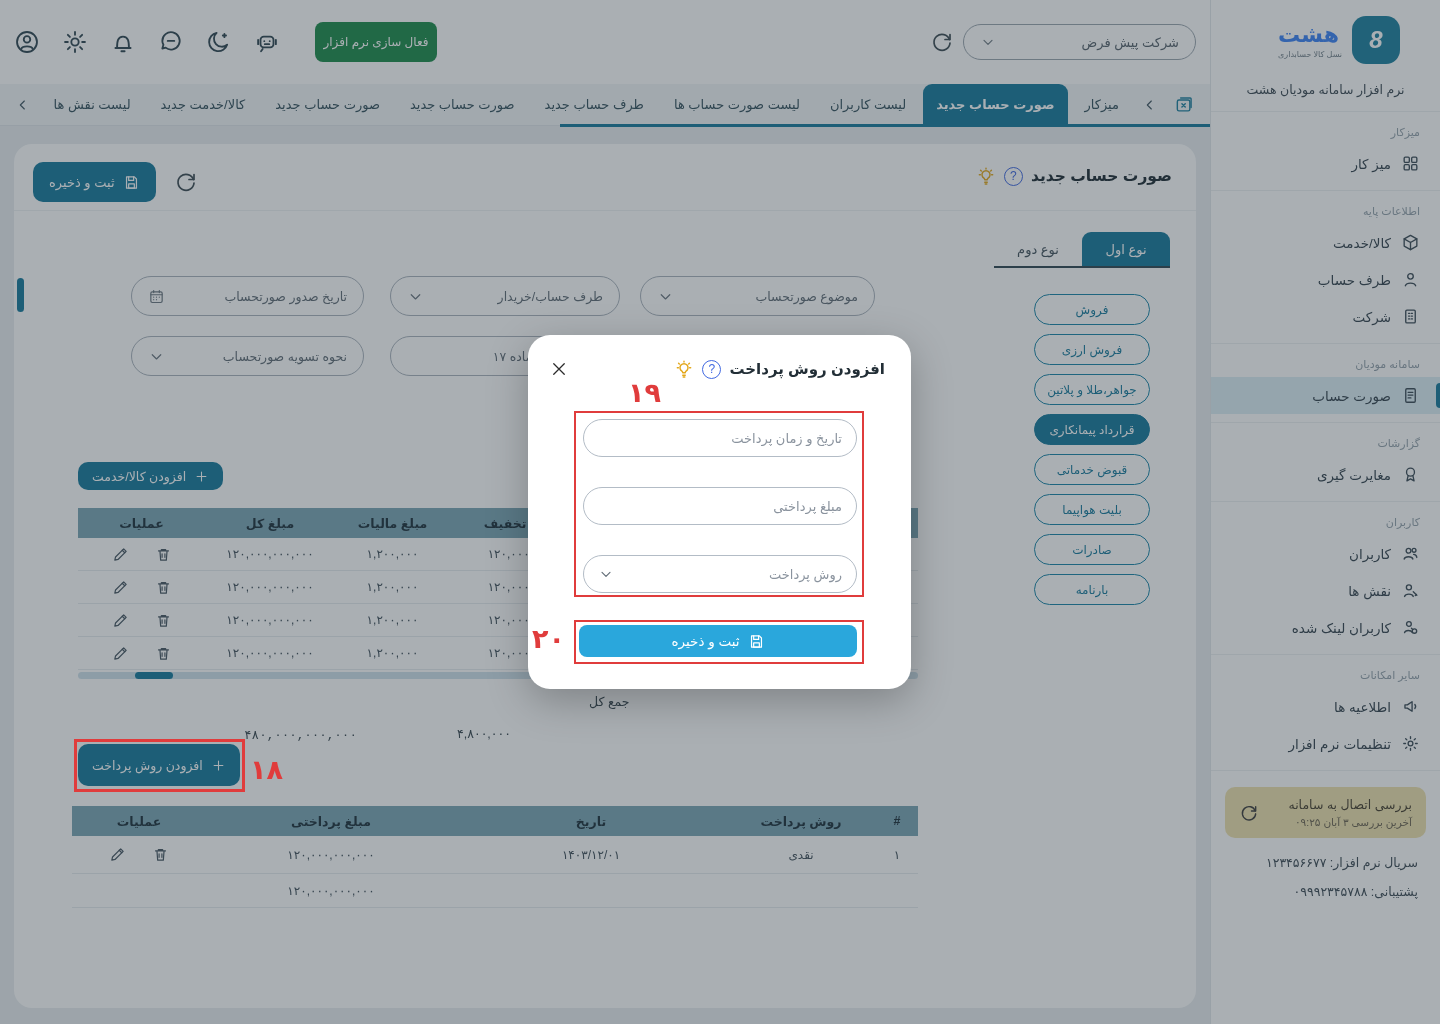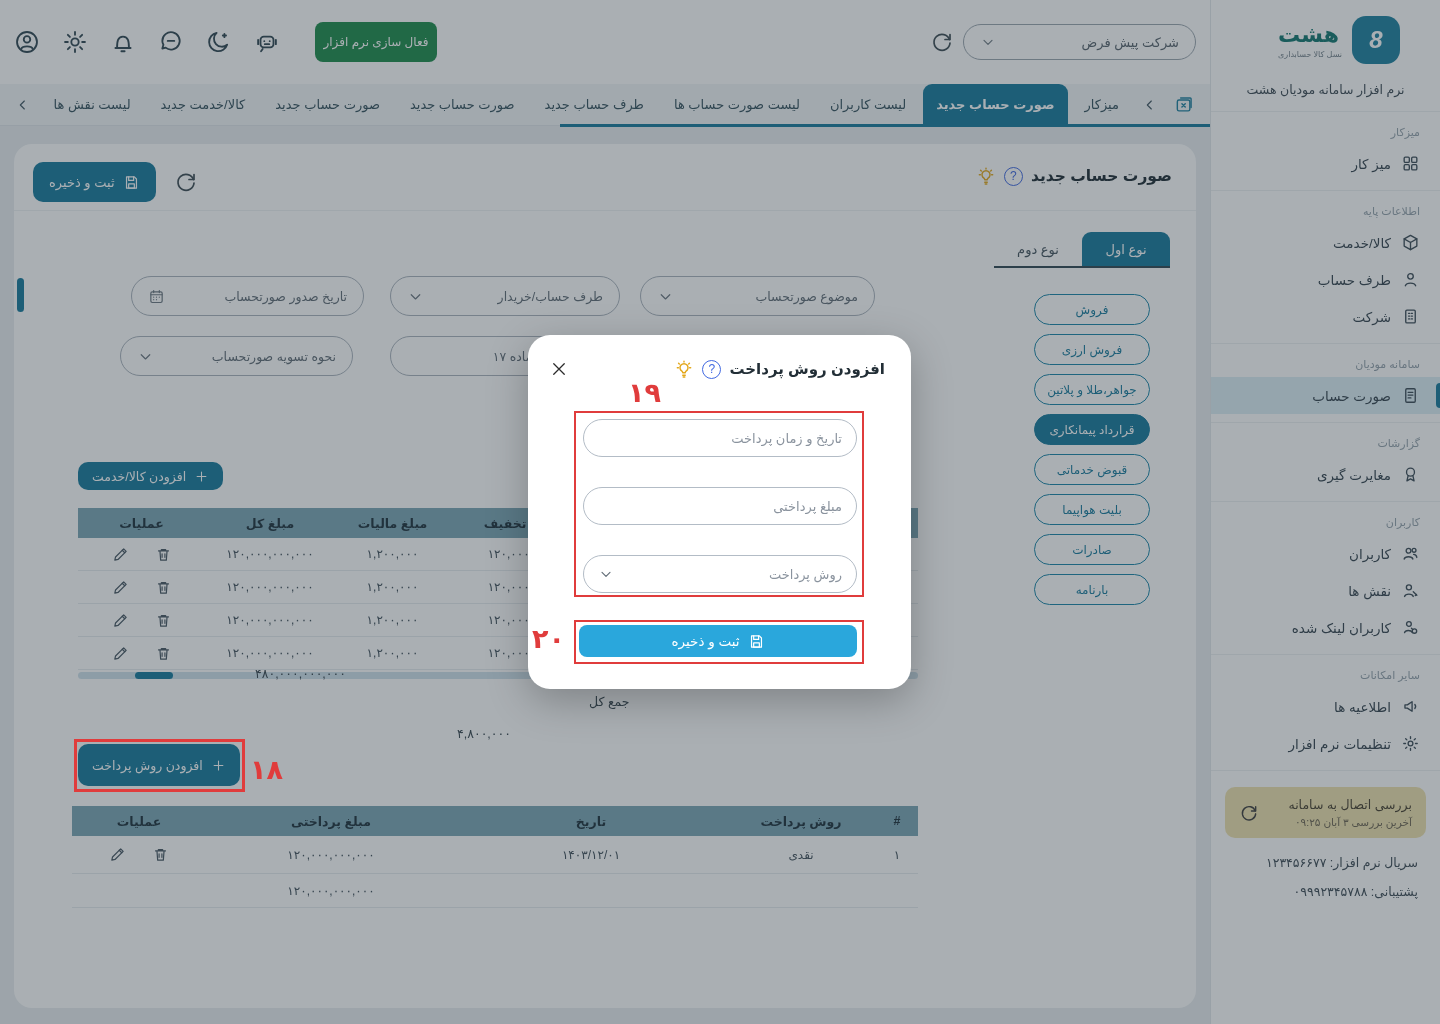--- a/index.html
+++ b/index.html
@@ -24,21 +24,21 @@
   .tab { display:flex; align-items:center; padding:0 13px; font-size:13px; color:#33505c; white-space:nowrap; cursor:pointer; }
   .tab.active { background:#15799c; color:#fff; border-radius:9px 9px 0 0; font-weight:bold; }
   .tab-ctrl { display:flex; align-items:center; padding:0 6px; color:#3e545f; cursor:pointer; }
   .tab-ctrl.teal { color:#1b7f9e; }
 
   
   #sidebar { position:absolute; right:0; top:0; width:230px; height:1024px; background:#fff; border-left:1px solid #e3e8eb; font-size:13.5px; color:#33424d; }
   #logo-row { display:flex; direction:rtl; align-items:center; justify-content:flex-start; gap:10px; padding:16px 40px 10px 16px; }
   #logo-mark { width:48px; height:48px; border-radius:14px; background:#1b7f9e; display:flex; align-items:center; justify-content:center; color:#fff; font-size:24px; font-weight:bold; font-style:italic; }
   #logo-word { text-align:left; }
-  #logo-word .w1 { color:#0f766e; font-size:22px; font-weight:bold; letter-spacing:1px; }
+  #logo-word .w1 { color:#3b82f6; font-size:22px; font-weight:bold; letter-spacing:1px; }
   #logo-word .w2 { color:#6f7d87; font-size:8px; margin-top:2px; }
   #app-title { text-align:center; color:#3c4a54; font-size:12.5px; padding:8px 10px 14px; border-bottom:1px solid #edf0f2; }
   .sb-section { border-bottom:1px solid #edf0f2; padding:6px 0 8px; }
   .sb-head { font-size:11px; color:#93a1ab; padding:8px 20px 6px; }
   .sb-item { position:relative; display:flex; align-items:center; gap:10px; padding:9px 20px; cursor:pointer; }
   .sb-item .ic { width:19px; height:19px; color:#3a4a55; flex:0 0 auto; }
   .sb-item.active { background:#dceff6; }
   .sb-item.active::after { content:""; position:absolute; right:0; top:6px; bottom:6px; width:4px; border-radius:4px 0 0 4px; background:#15799c; }
   #conn-box { margin:16px 14px 10px; background:#efe2ae; border-radius:10px; padding:10px 14px; display:flex; align-items:center; justify-content:space-between; }
   #conn-box .t1 { font-size:12.5px; color:#463f2e; }
@@ -358,21 +358,21 @@
     <div class="pill-field" style="left:117px; top:132px; width:233px;">
       <span>تاریخ صدور صورتحساب</span>
       <svg class="ic" viewBox="0 0 24 24">
           <rect x="4" y="5.5" width="16" height="15" rx="2"></rect>
           <path d="M8 3.5v3M16 3.5v3M4 9.5h16M8 13h.01M12 13h.01M16 13h.01M8 16.5h.01M12 16.5h.01"></path>
         </svg>
     </div>
     <div class="pill-field pill-center" style="left:376px; top:192px; width:245px;">
       <span>ماده ۱۷</span>
     </div>
-    <div class="pill-field" style="left:106px; top:192px; width:233px;">
+    <div class="pill-field" style="left:117px; top:192px; width:233px;">
       <span>نحوه تسویه صورتحساب</span>
       <svg class="ic" viewBox="0 0 24 24">
           <path d="M6 9.5l6 6 6-6"></path>
         </svg>
     </div>
 
     <div id="cats">
       <button class="cat-btn">فروش</button>
       <button class="cat-btn">فروش ارزی</button>
       <button class="cat-btn">جواهر،طلا و پلاتین</button>
@@ -458,21 +458,21 @@
             </svg>
         </div>
       </div>
     </div>
     <div id="items-scroll">
         <div class="thumb"></div>
       </div>
 
     <span class="sum-txt" style="left:575px; top:550px;">جمع کل</span>
     <span class="sum-txt" style="left:400px; top:582px; width:140px; text-align:center;">۴,۸۰۰,۰۰۰</span>
-    <span class="sum-txt" style="left:213px; top:522px; width:147px; text-align:center;">۴۸۰,۰۰۰,۰۰۰,۰۰۰</span>
+    <span class="sum-txt" style="left:213px; top:583px; width:147px; text-align:center;font-family:Liberation Mono, monospace;">۴۸۰,۰۰۰,۰۰۰,۰۰۰</span>
 
     <button class="add-btn" style="left:64px; top:600px; height:42px;">
       <svg class="ic" viewBox="0 0 24 24">
           <path d="M12 5v14M5 12h14"></path>
         </svg>
       <span>افزودن روش پرداخت</span>
     </button>
 
     <div class="tbl" style="left:58px; top:662px; width:846px;">
       <div class="trow thead">

